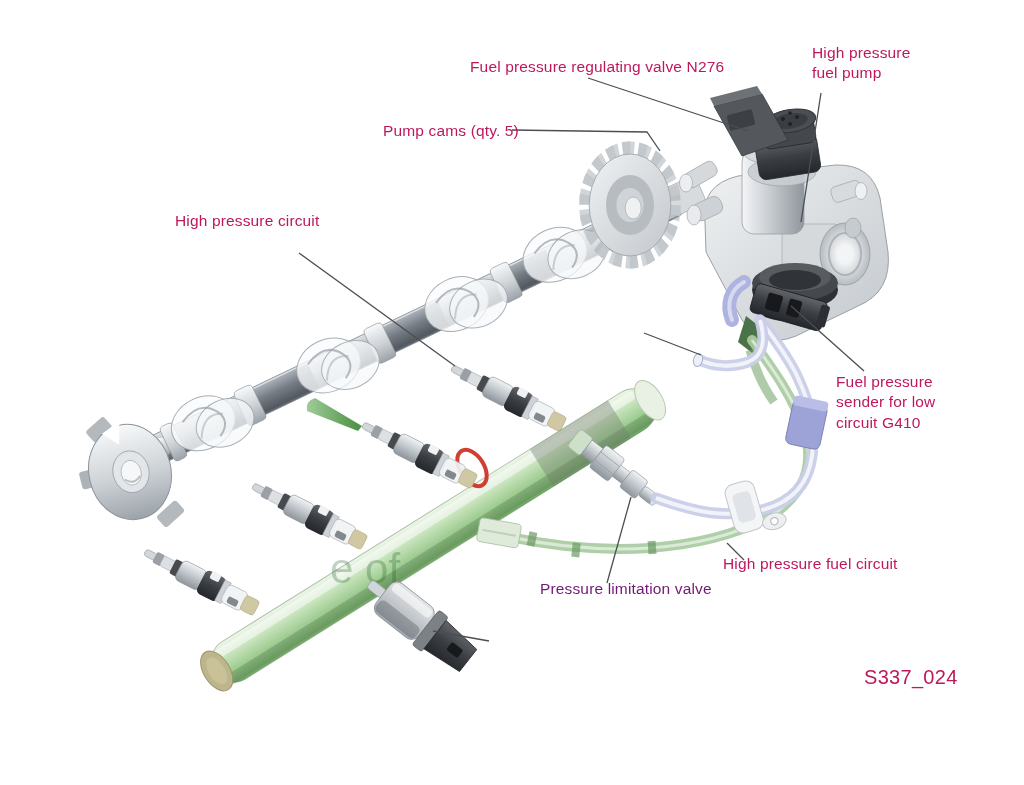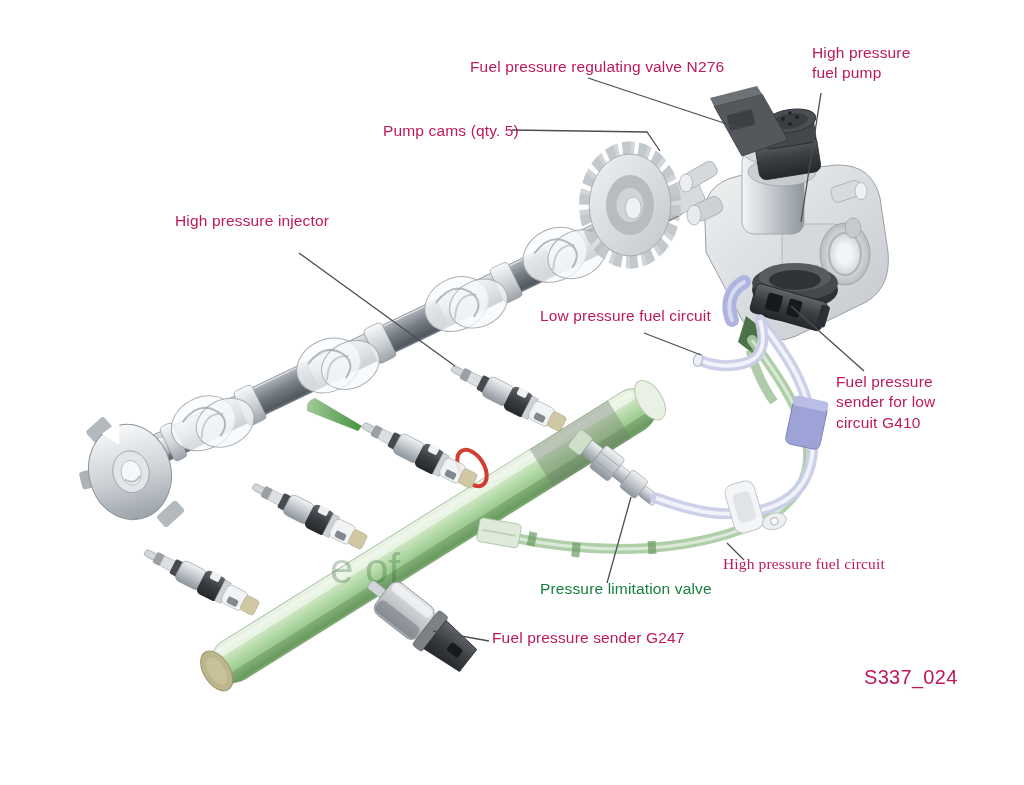--- a/index.html
+++ b/index.html
@@ -2,21 +2,21 @@
 <html><head>
 <meta charset="utf-8">
 <style>
   html,body{margin:0;padding:0;background:#ffffff;}
   #stage{position:relative;width:1024px;height:785px;background:#ffffff;overflow:hidden;
          font-family:"Liberation Sans",sans-serif;}
   #stage svg{position:absolute;left:0;top:0;}
   .lbl{position:absolute;font-size:15.5px;line-height:1.32;color:#be185d;
        letter-spacing:.15px;white-space:nowrap;}
   .lbl.wrap{white-space:normal;}
-  .lbl.muted{color:#15803d;}
+  .lbl.muted{color:#701a75;}
   .lbl.code{font-size:20px;letter-spacing:.3px;}
 </style>
 </head>
 <body>
 
 <div id="stage">
 <svg width="1024" height="785" viewBox="0 0 1024 785">
   <defs>
     <linearGradient id="gShaft" x1="0" y1="0" x2="0" y2="1">
       <stop offset="0" stop-color="#e0e4e7"></stop>
@@ -282,20 +282,18 @@
     <path d="M864,371 L791,306"></path>
     <path d="M727,543 L744,560"></path>
     <path d="M631,497 L607,583"></path>
     <path d="M489,641 L433,631"></path>
   </g>
 </svg>
 
   <div class="lbl" style="left:470px;top:57px;">Fuel pressure regulating valve N276</div>
   <div class="lbl wrap" style="left:776px;top:43px;width:102px;margin-left:36px;">High pressure fuel pump</div>
   <div class="lbl" style="left:383px;top:121px;">Pump cams (qty. 5)</div>
-  <div class="lbl" style="left:175px;top:211px;">High pressure injector</div>
-  <div class="lbl" style="left:540px;top:306px;">Low pressure fuel circuit</div>
+  <div class="lbl" style="left:175px;top:211px;">High pressure circuit</div>
   <div class="lbl wrap" style="left:836px;top:372px;width:114px;">Fuel pressure sender for low circuit G410</div>
-  <div class="lbl" style="left:723px;top:554px;font-family:Liberation Serif, serif;">High pressure fuel circuit</div>
+  <div class="lbl" style="left:723px;top:554px;">High pressure fuel circuit</div>
   <div class="lbl muted" style="left:540px;top:579px;">Pressure limitation valve</div>
-  <div class="lbl" style="left:492px;top:628px;">Fuel pressure sender G247</div>
   <div class="lbl code" style="left:864px;top:664px;">S337_024</div>
 </div>
 
 </body></html>

